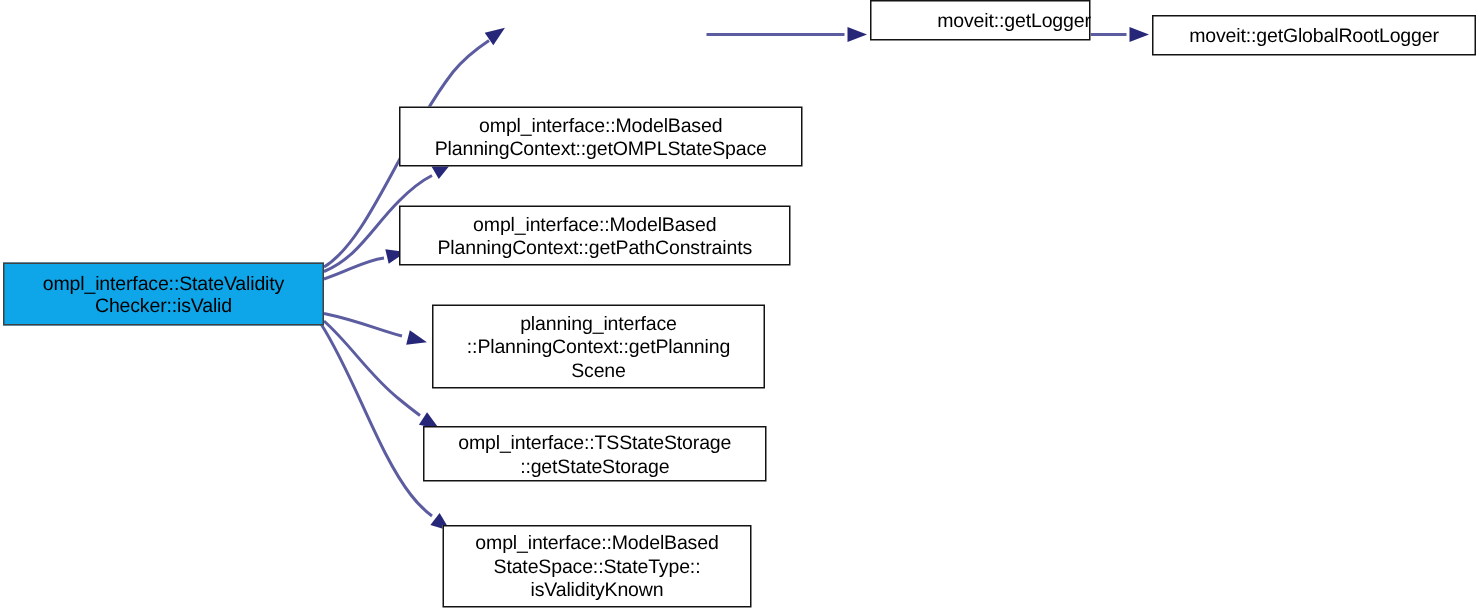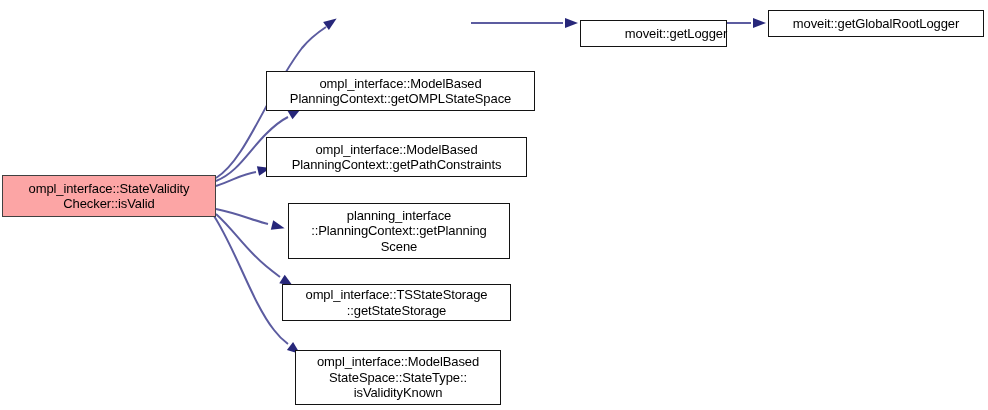--- a/index.html
+++ b/index.html
@@ -33,21 +33,21 @@
     background: #ffffff;
     border: 1px solid #131313;
     color: #000000;
     font-size: 13px;
     line-height: 15.5px;
     letter-spacing: -0.1px;
     white-space: pre-line;
     padding: 0 3px;
   }
   .node.root {
-    background: #fca5a5;
+    background: #0ea5e9;
     border: 1px solid #404040;
     box-shadow: none;
   }
   .node-label {
     display: block;
     white-space: pre-line;
   }
 </style>
 </head>
 <body>
@@ -66,21 +66,21 @@
       <polygon points="0,-5 13,0 0,5" fill="#27277a" transform="translate(282,279) rotate(33)"></polygon>
       <path d="M214,216 C236,250 252,302 274,330 C280,338 284,341 288,344" fill="none" stroke="#5c5ca0" stroke-width="2"></path>
       <polygon points="0,-5 13,0 0,5" fill="#27277a" transform="translate(290,346) rotate(38)"></polygon>
       <path d="M471,23 L563,23" fill="none" stroke="#5c5ca0" stroke-width="2"></path>
       <polygon points="0,-5 13,0 0,5" fill="#27277a" transform="translate(565,23) rotate(0)"></polygon>
       <path d="M727,23 L751,23" fill="none" stroke="#5c5ca0" stroke-width="2"></path>
       <polygon points="0,-5 13,0 0,5" fill="#27277a" transform="translate(753,23) rotate(0)"></polygon>
     </svg>
 <div class="node root" style="left: 2px; top: 175px; width: 214px; height: 42px;"><span class="node-label">ompl_interface::StateValidity
 Checker::isValid</span></div>
-    <div class="node" style="left: 580px; top: 20px; width: 147px; height: 27px; padding-left: 48px;"><span class="node-label">moveit::getLogger</span></div>
+    <div class="node" style="left: 580px; top: 0; width: 147px; height: 27px; padding-left: 48px;"><span class="node-label">moveit::getLogger</span></div>
     <div class="node" style="left: 768px; top: 10px; width: 216px; height: 27px;"><span class="node-label">moveit::getGlobalRootLogger</span></div>
     <div class="node" style="left: 266px; top: 71px; width: 269px; height: 40px;"><span class="node-label">ompl_interface::ModelBased
 PlanningContext::getOMPLStateSpace</span></div>
     <div class="node" style="left: 266px; top: 137px; width: 261px; height: 40px;"><span class="node-label">ompl_interface::ModelBased
 PlanningContext::getPathConstraints</span></div>
     <div class="node" style="left: 282px; top: 284px; width: 229px; height: 37px;"><span class="node-label">ompl_interface::TSStateStorage
 ::getStateStorage</span></div>
     <div class="node" style="left: 288px; top: 203px; width: 222px; height: 56px;"><span class="node-label">planning_interface
 ::PlanningContext::getPlanning
 Scene</span></div>

